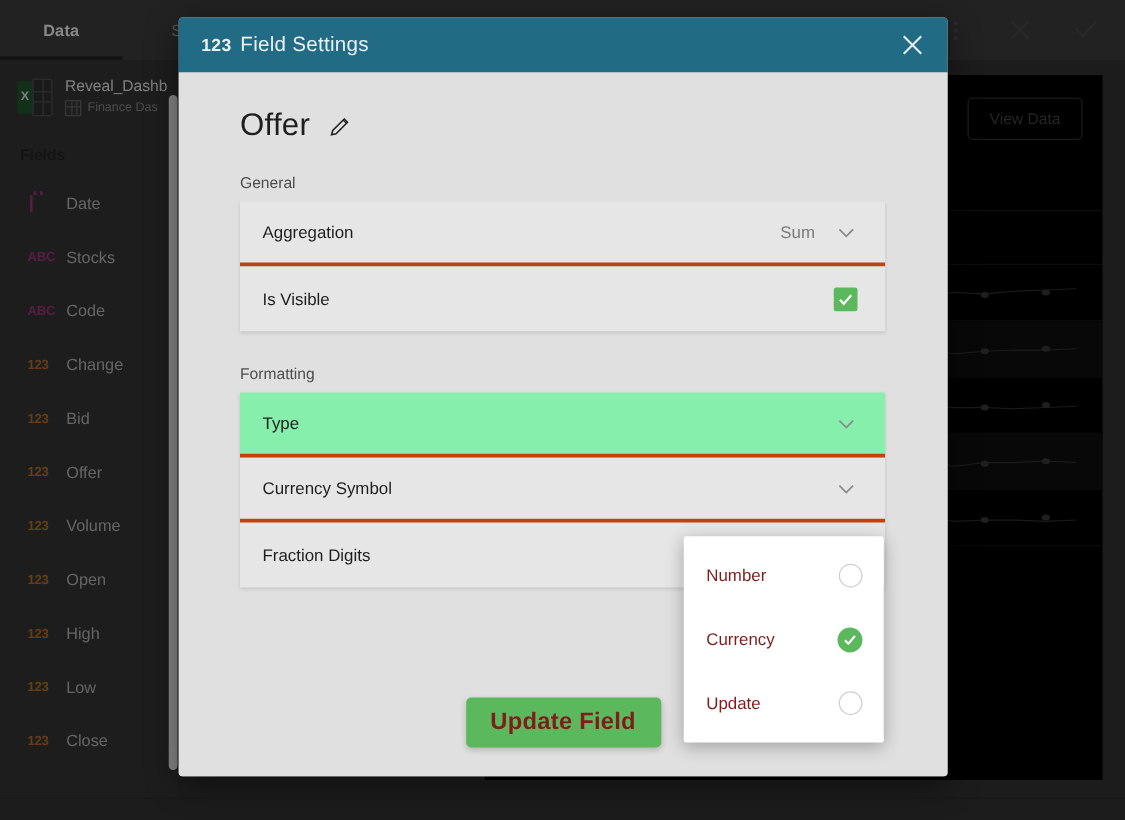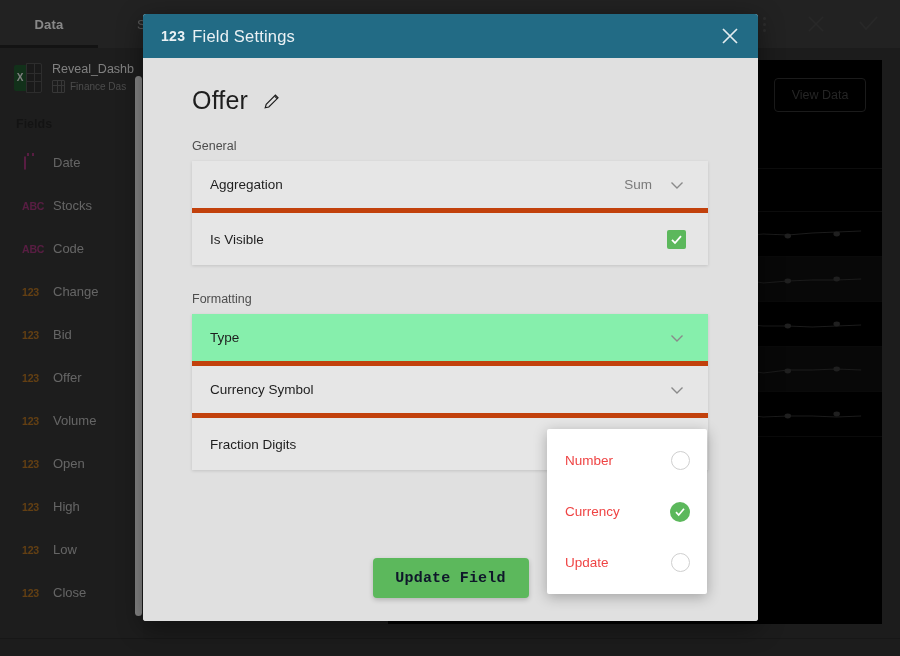--- a/index.html
+++ b/index.html
@@ -348,21 +348,21 @@
     margin-left: 49px;
     width: 516px;
     background: #e6e6e6;
     box-shadow: 0 1px 3px rgba(0,0,0,.13);
   }
   .row {
     height: 52px;
     display: flex;
     align-items: center;
     padding: 0 22px 0 18px;
-    border-bottom: 5px solid #c2410c;
+    border-bottom: 3px solid #c2410c;
     position: relative;
   }
   .row:last-child { border-bottom: none; }
   .row.highlight { background: #86efac; }
   .row-label {
     font-size: 13.5px;
     color: #1e1e1e;
   }
   .row-spacer { flex: 1; }
   .row-value {
@@ -385,24 +385,24 @@
     height: 86px;
     display: flex;
     align-items: center;
     justify-content: center;
   }
   .update-btn {
     width: 156px; height: 40px;
     background: #5cb85c;
     border: none;
     border-radius: 4px;
-    color: #0f172a;
-    font-size: 15px;
+    color: #7f1d1d;
+    font-size: 19px;
     font-weight: bold;
-    font-family: Liberation Mono, monospace;
+    font-family: Liberation Sans, sans-serif;
     box-shadow: 0 2px 5px rgba(0,0,0,.2);
     letter-spacing: .2px;
     cursor: pointer;
   }
 
   
   .dropdown {
     position: absolute;
     left: 404px; top: 371px;
     width: 160px;
@@ -413,21 +413,21 @@
     z-index: 20;
   }
   .dd-item {
     height: 51px;
     display: flex;
     align-items: center;
     padding: 0 17px 0 18px;
   }
   .dd-label {
     font-size: 13.5px;
-    color: #ef4444;
+    color: #7f1d1d;
     flex: 1;
   }
   .radio-off {
     width: 19px; height: 19px;
     border: 1.6px solid #cfcfcf;
     border-radius: 50%;
   }
   .radio-on {
     width: 20px; height: 20px;
     border-radius: 50%;

